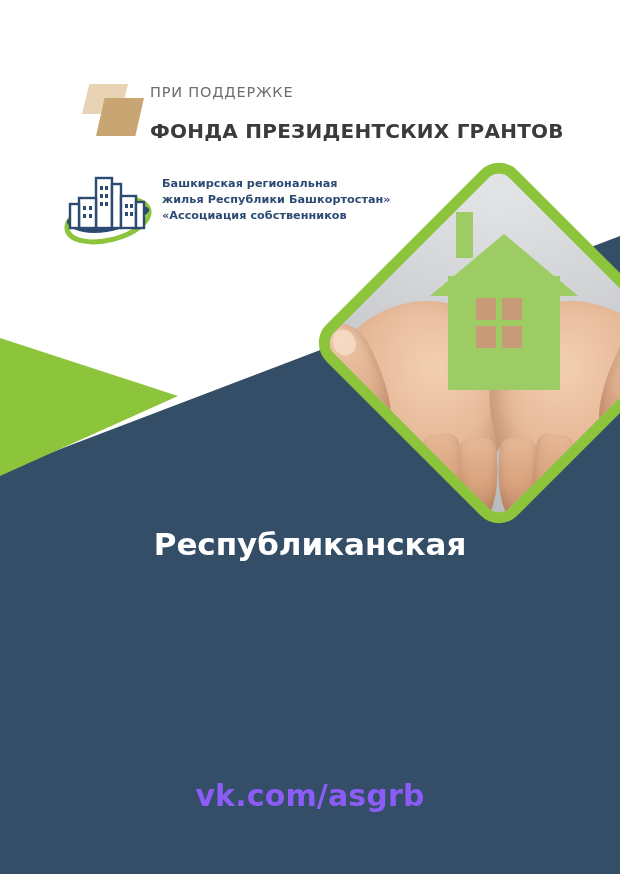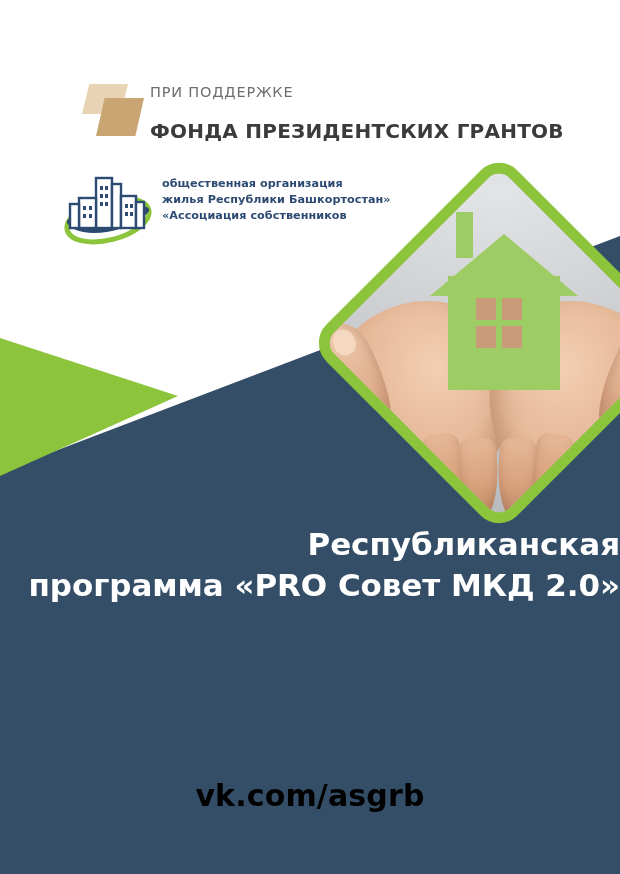--- a/index.html
+++ b/index.html
@@ -189,29 +189,29 @@
   .org-text{
     position:absolute;left:162px;top:176px;width:230px;
     font-size:11.2px;font-weight:700;line-height:1.43;
     color:#2c4a72;letter-spacing:.005em;
   }
   .org-text div{white-space:nowrap;}
 
   
   .headline{
     position:absolute;left:0;top:524px;width:620px;
-    text-align:right;color:#ffffff;
+    text-align:center;color:#ffffff;
     font-size:31px;font-weight:700;line-height:1.33;
     letter-spacing:-.002em;
   }
   .headline div{white-space:nowrap;}
 
   .vk{
     position:absolute;left:0;top:778px;width:620px;
-    text-align:center;color:#000000;
+    text-align:center;color:#8b5cf6;
     font-size:30px;font-weight:700;letter-spacing:.005em;
   }
 </style>
 </head>
 <body>
 
 <div id="poster">
 
   <div class="bg-layer bg-white"></div>
   <div class="bg-navy-top-right"></div>
@@ -286,25 +286,24 @@
         <rect x="21" y="44" width="3" height="4"></rect>
           <rect x="27" y="44" width="3" height="4"></rect>
         <rect x="63" y="34" width="3" height="4"></rect>
           <rect x="68" y="34" width="3" height="4"></rect>
         <rect x="63" y="42" width="3" height="4"></rect>
           <rect x="68" y="42" width="3" height="4"></rect>
       </g>
     </svg>
   </div>
   <div class="org-text">
-    <div>общественная организация</div>
+    <div>Башкирская региональная</div>
     <div>жилья Республики Башкортостан»</div>
     <div>«Ассоциация собственников</div>
   </div>
 
   <div class="headline">
     <div>Республиканская</div>
-    <div>программа «PRO Совет МКД 2.0»</div>
   </div>
 
   <div class="vk">vk.com/asgrb</div>
 
 </div>
 
 </body></html>

